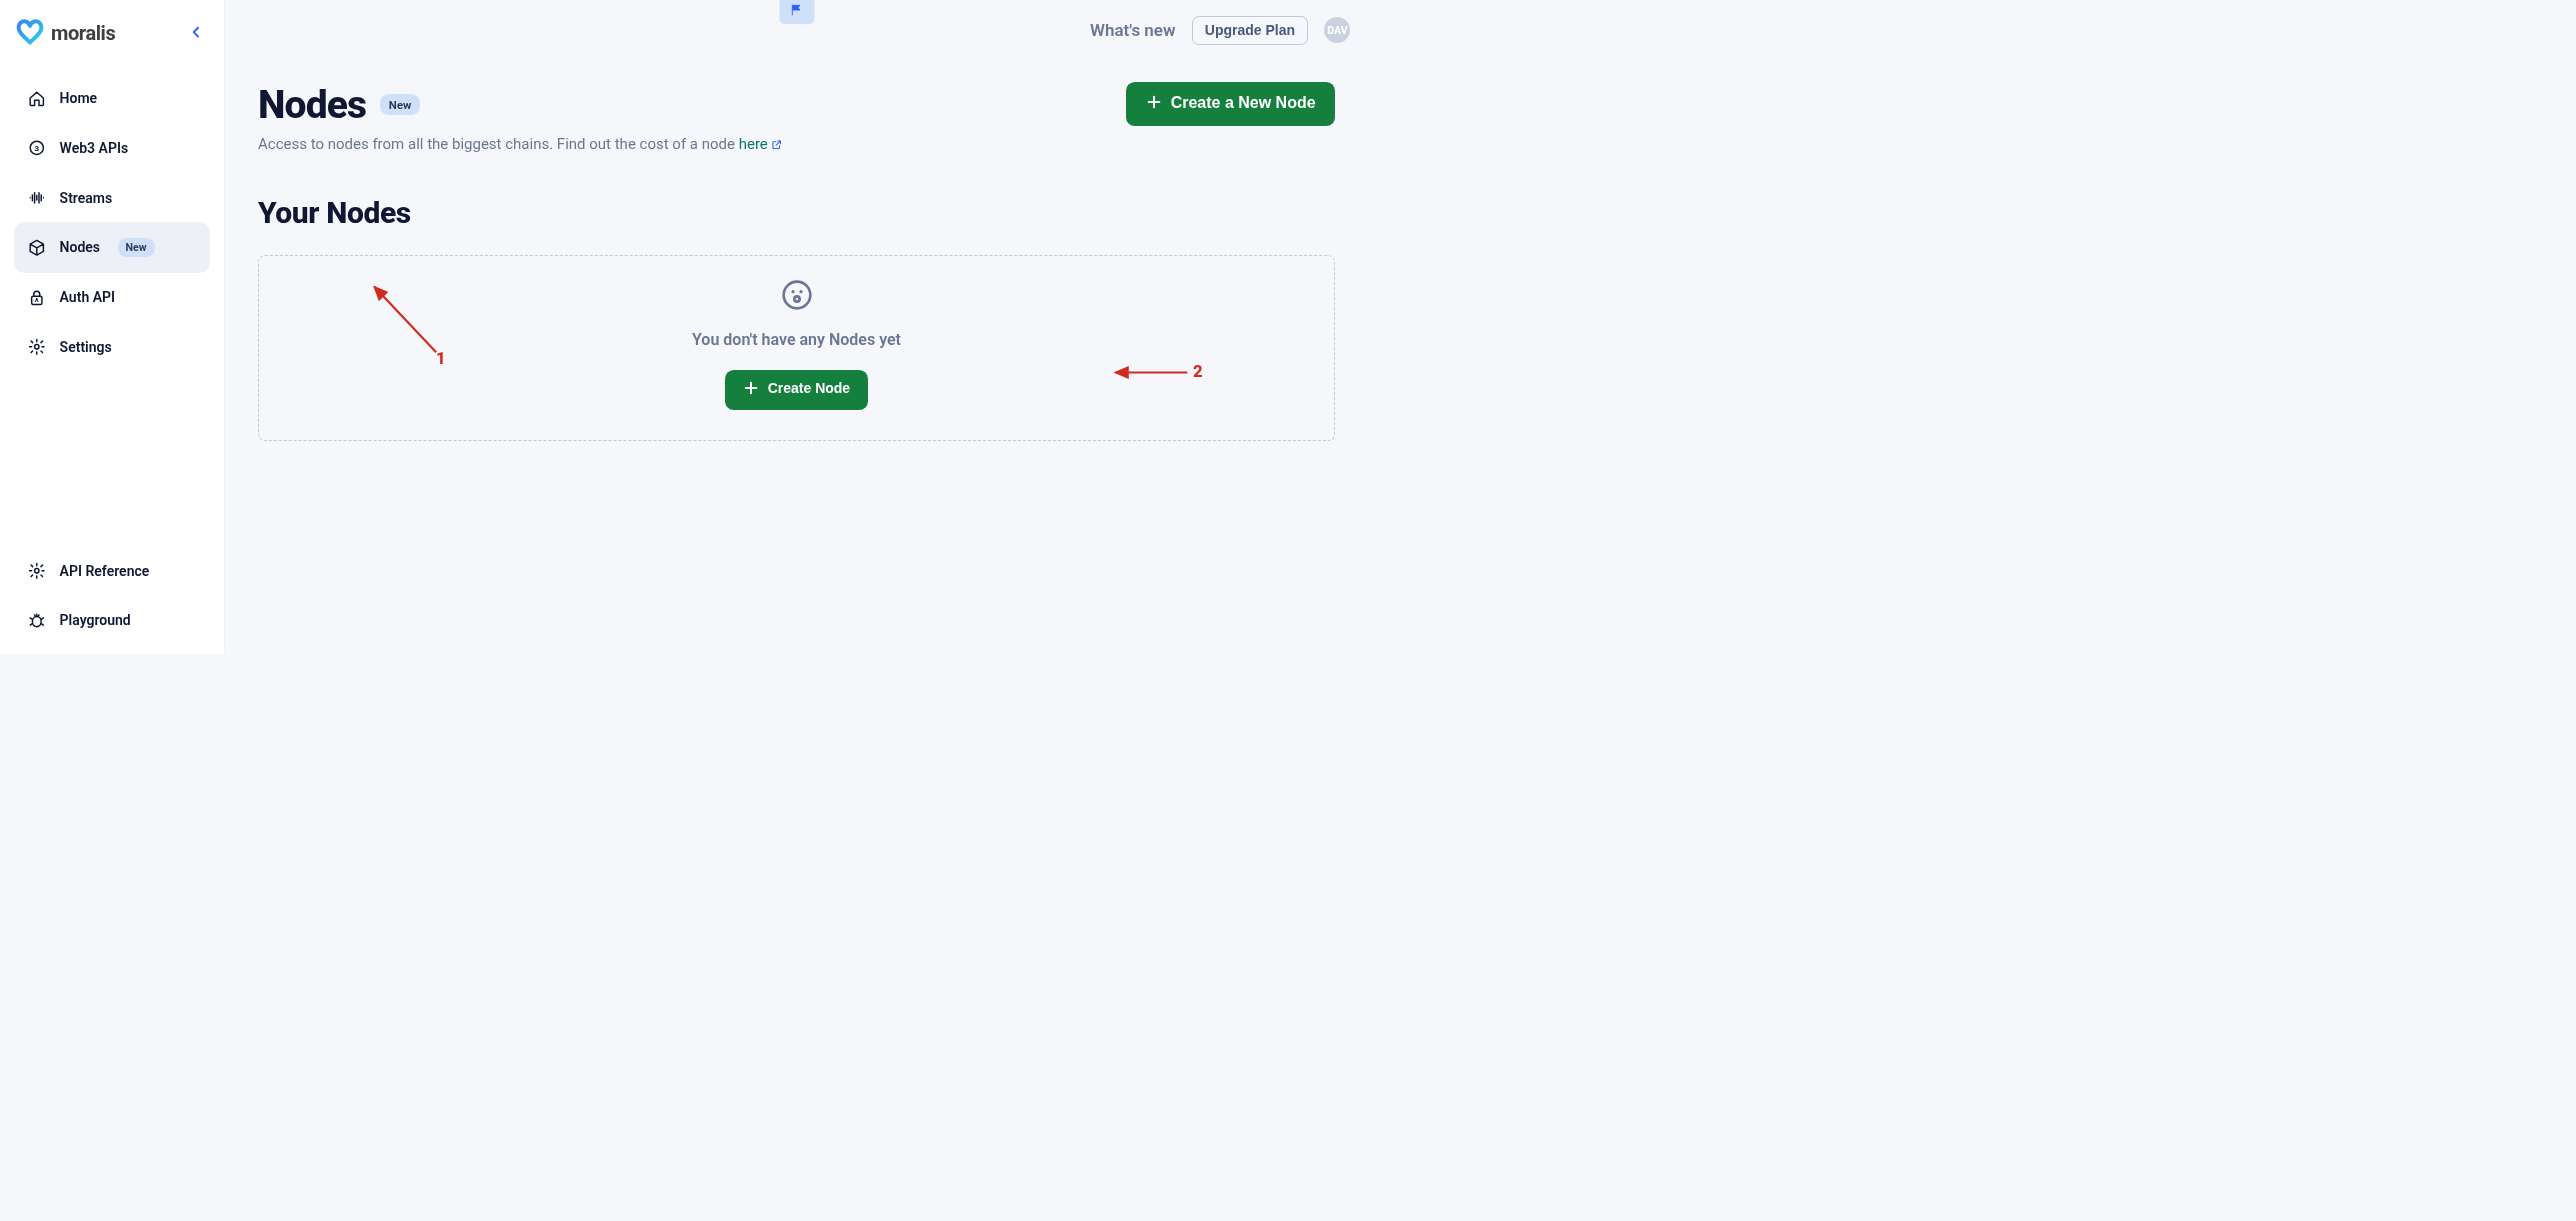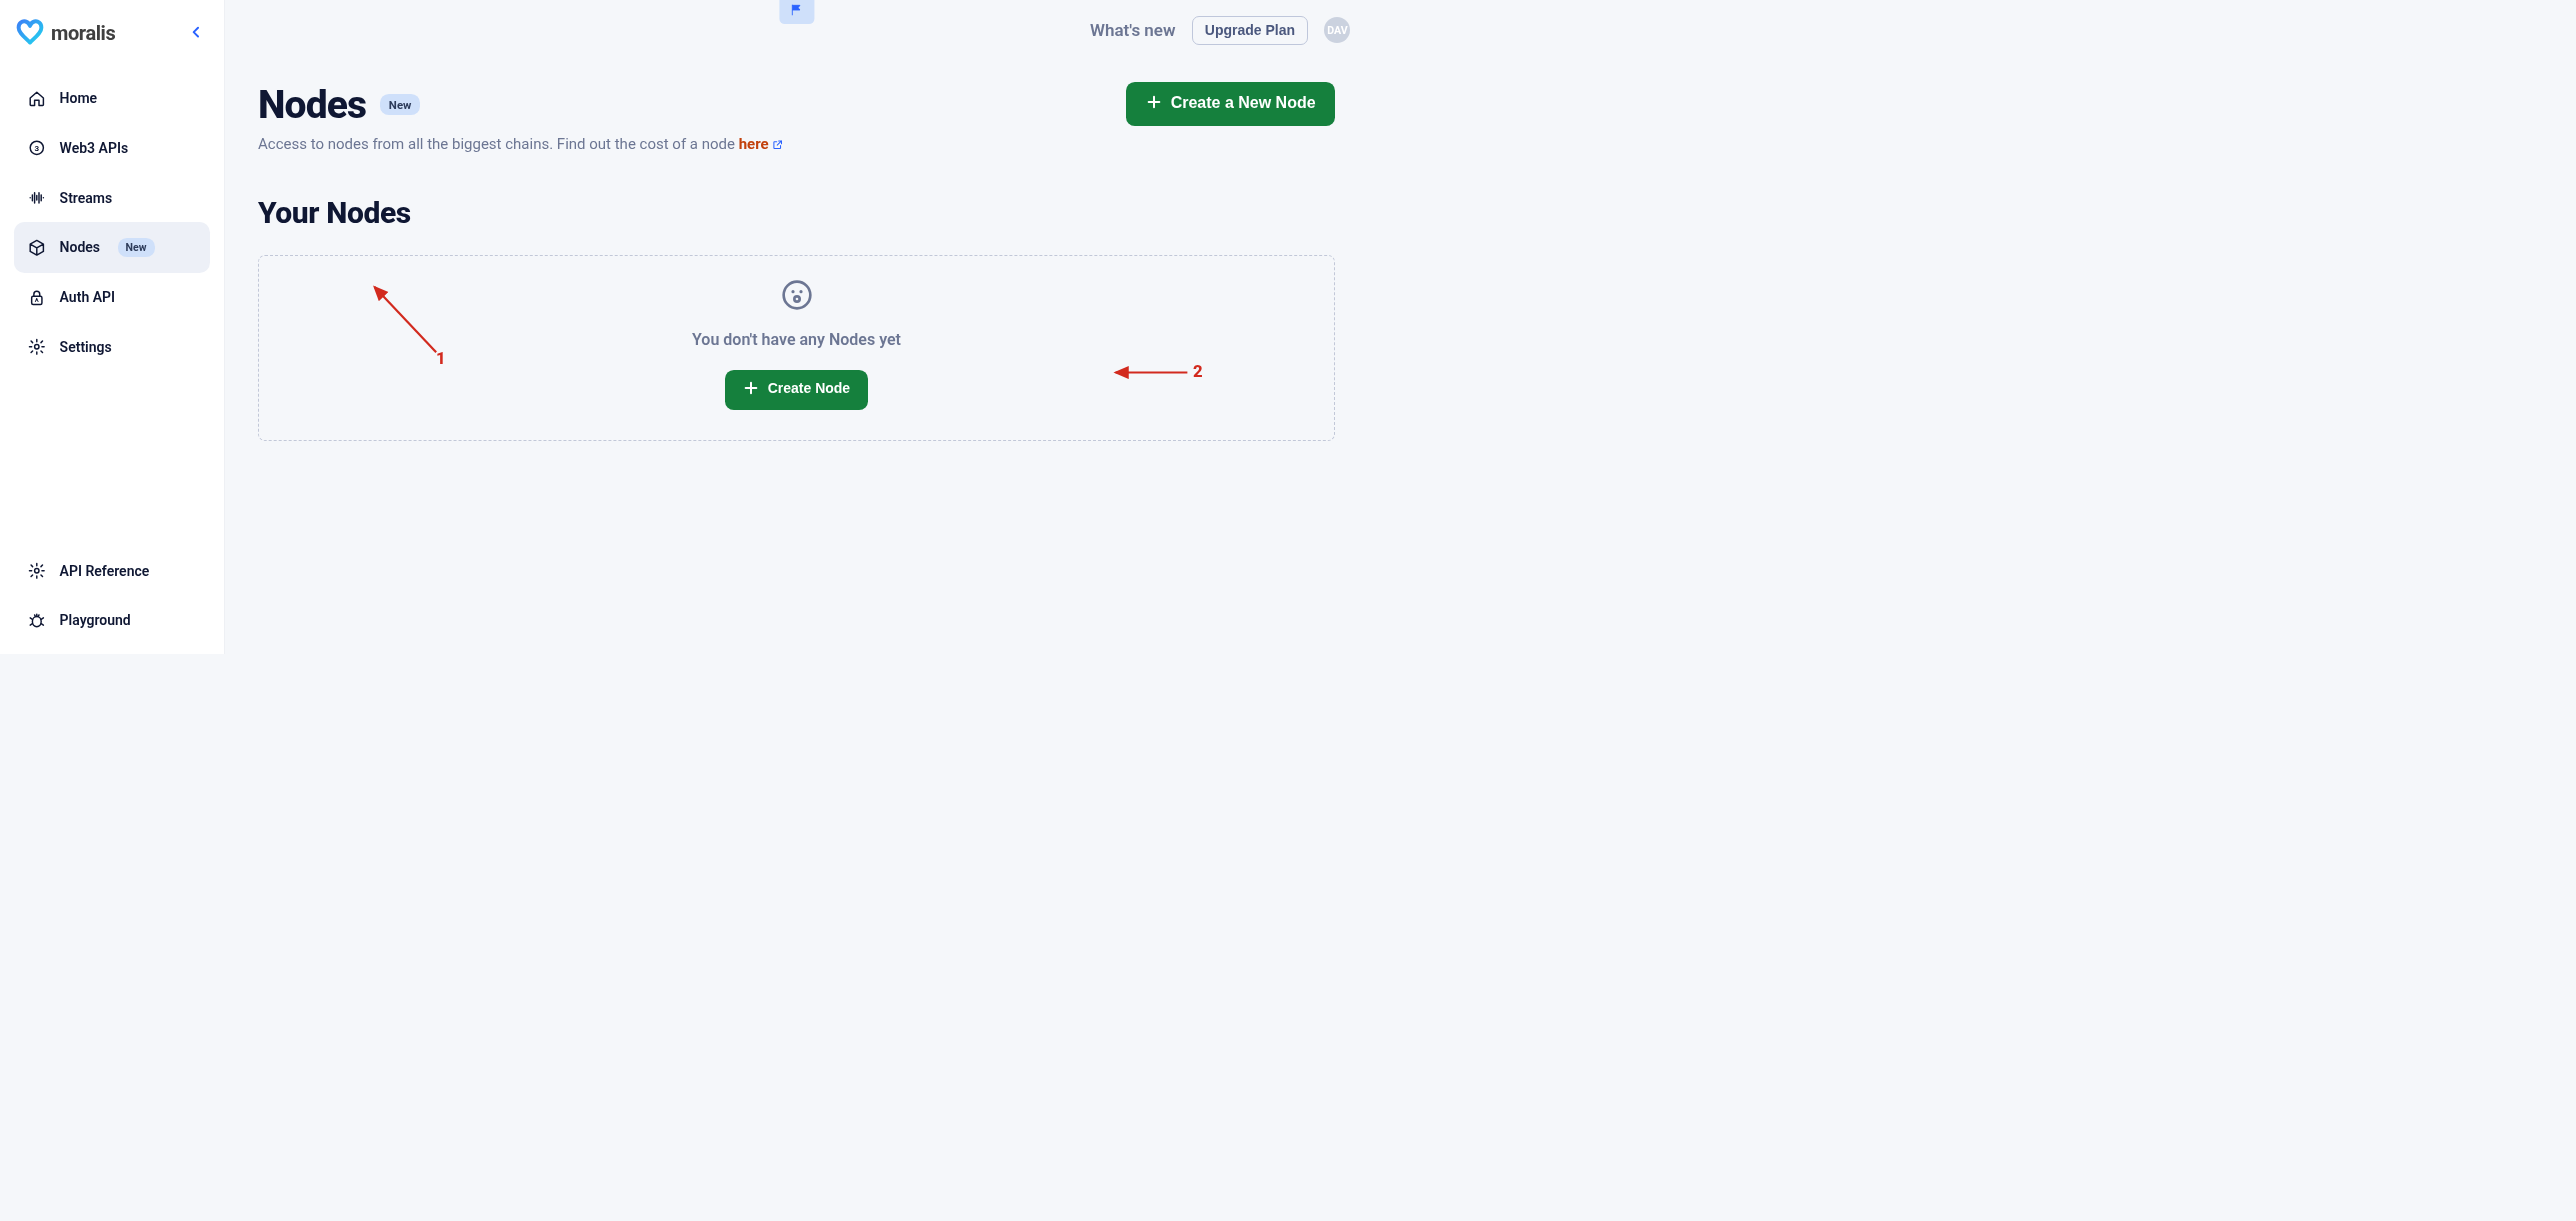--- a/index.html
+++ b/index.html
@@ -178,22 +178,22 @@
       color: #2d3b5a;
       padding: 3.5px 8.8px;
       border-radius: 8.8px;
     }
     .page-sub {
       font-size: 15px;
       color: #6c7693;
       margin-top: 7px;
     }
     .page-sub a {
-      color: #c2410c;
-      font-weight: 700;
+      color: #0f766e;
+      font-weight: 400;
       text-decoration: none;
     }
     .ext-icon {
       display: inline-flex;
       vertical-align: middle;
       margin-left: 3.5px;
       color: #2a62ff;
     }
     .btn-primary {
       background: #15803d;

